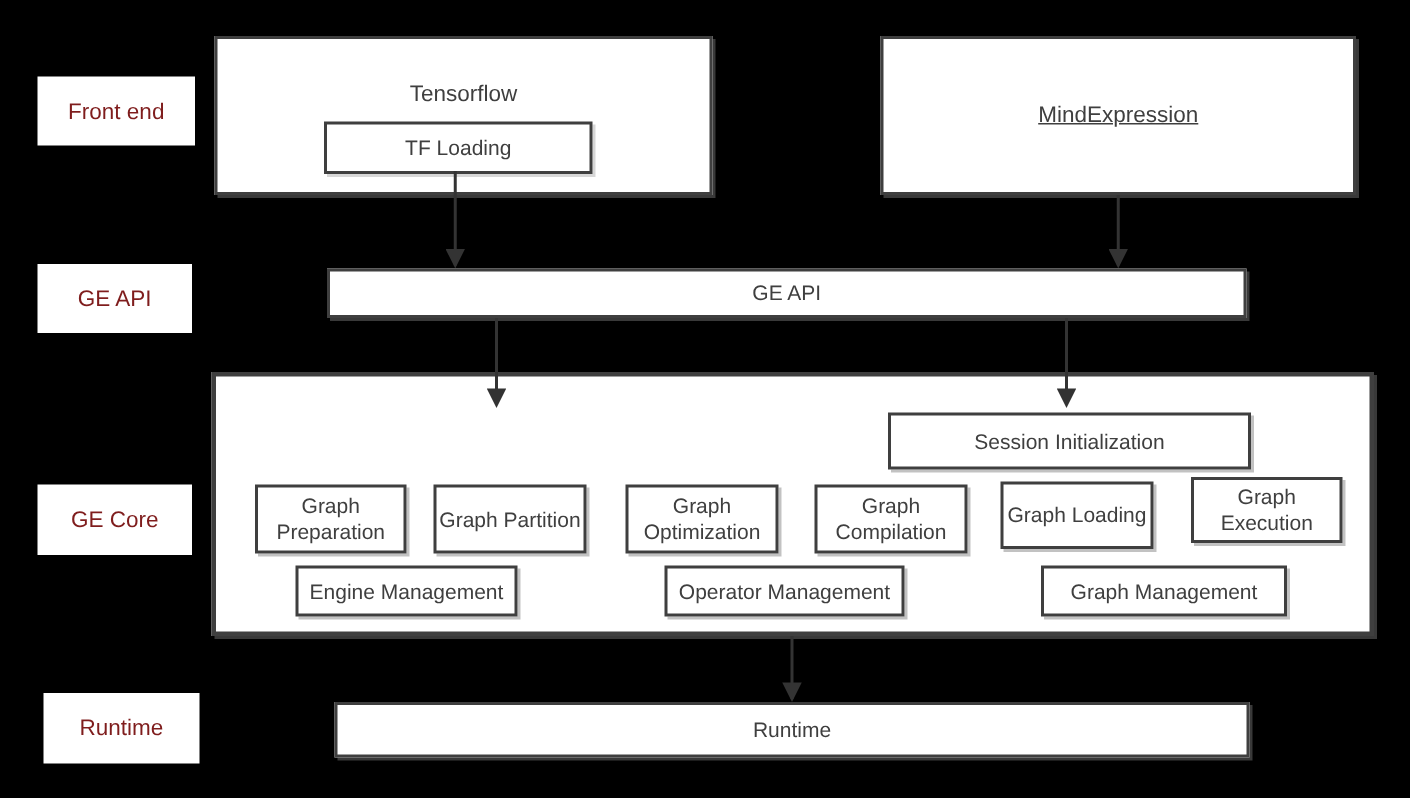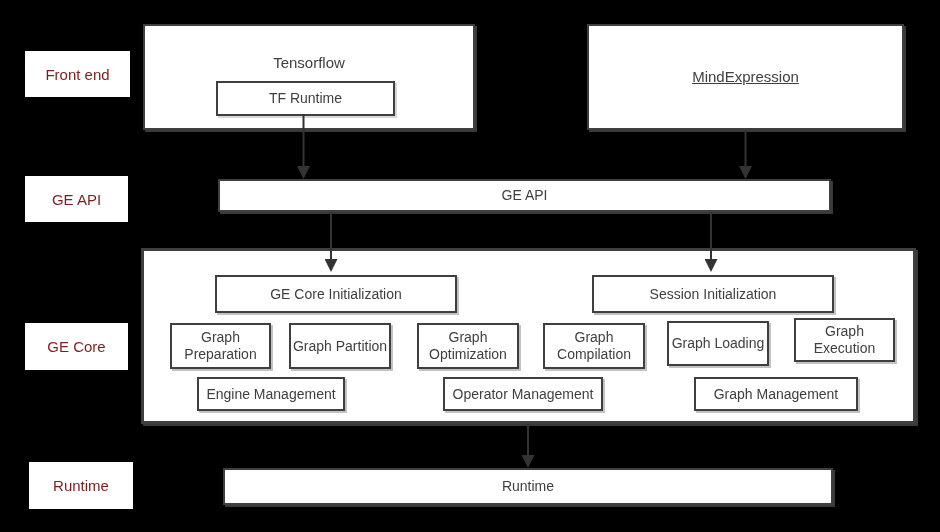--- a/index.html
+++ b/index.html
@@ -54,28 +54,27 @@
 
 <div class="stage">
 
   <div class="rlabel rl-frontend">Front end</div>
   <div class="rlabel rl-geapi">GE API</div>
   <div class="rlabel rl-gecore">GE Core</div>
   <div class="rlabel rl-runtime">Runtime</div>
 
   <div class="box tensorflow">
     <div class="tf-title">Tensorflow</div>
-    <div class="box tf-adapter">TF Runtime</div>
+    <div class="box tf-adapter">TF Loading</div>
   </div>
   <div class="box mindexpression">MindExpression</div>
 
   <div class="box geapi-bar">GE API</div>
 
   <div class="box gecore">
-    <div class="box init-gecore">GE Core Initialization</div>
     <div class="box init-session">Session Initialization</div>
 
     <div class="box st-prep">Graph Preparation</div>
     <div class="box st-part">Graph Partition</div>
     <div class="box st-opt">Graph Optimization</div>
     <div class="box st-comp">Graph Compilation</div>
     <div class="box st-load">Graph Loading</div>
     <div class="box st-exec">Graph Execution</div>
 
     <div class="box mg-engine">Engine Management</div>

